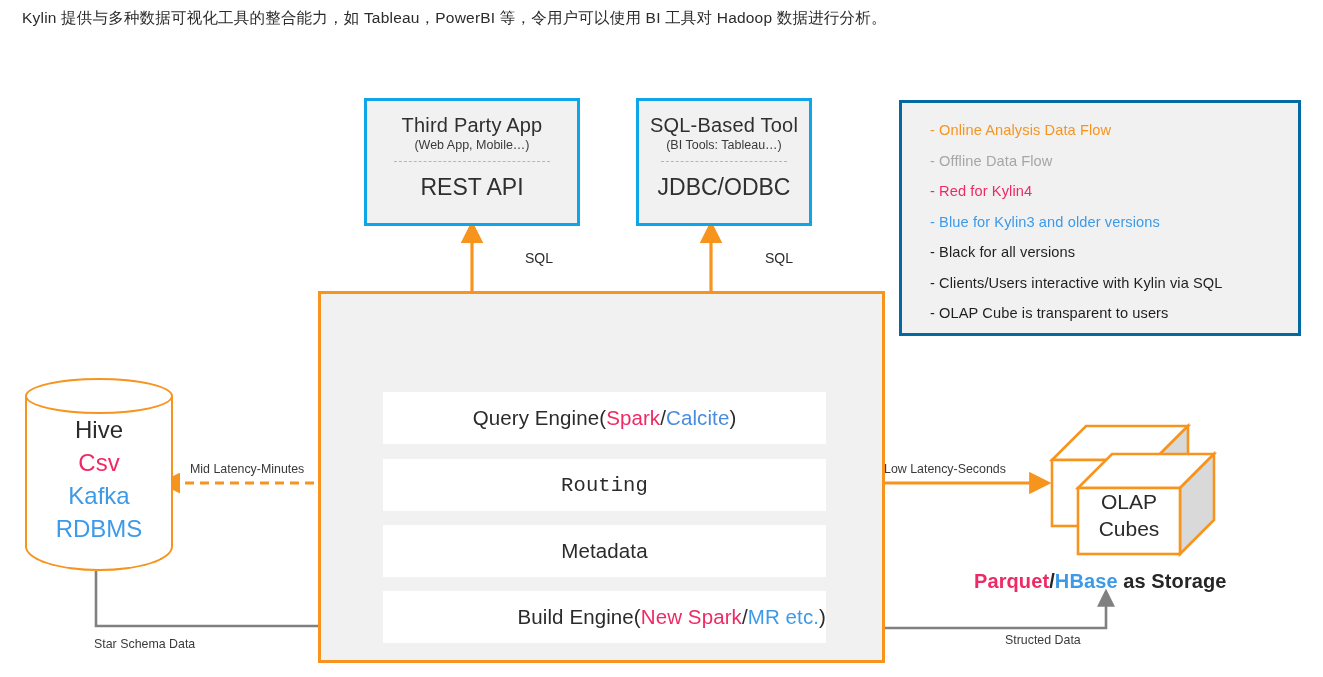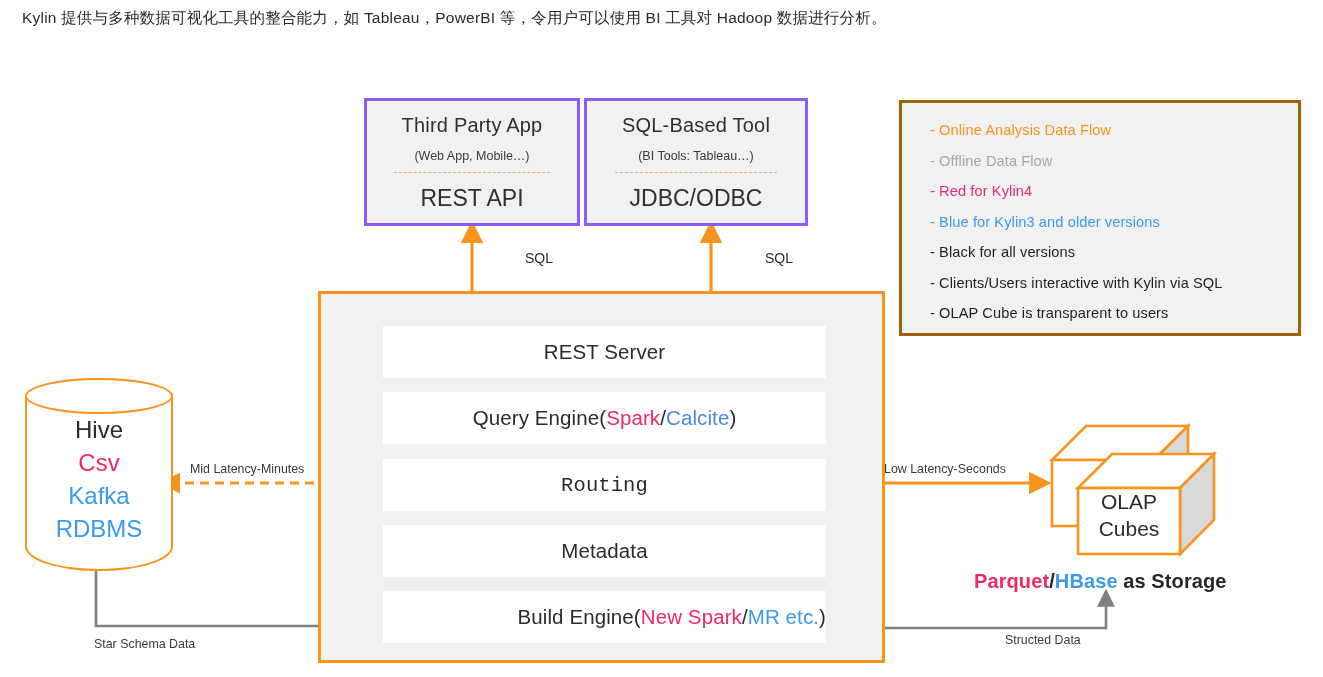--- a/index.html
+++ b/index.html
@@ -16,33 +16,33 @@
   .intro{
     position:absolute;left:22px;top:8px;
     font-size:15.5px;color:#2b2b2b;letter-spacing:.2px;white-space:nowrap;
   }
 
   
   .abs{position:absolute;box-sizing:border-box;}
 
   
   .clientbox{
-    background:#f1f1f1;border:3px solid #8b5cf6;
+    background:#f1f1f1;border:3px solid #0ea5e9;
     display:flex;flex-direction:column;align-items:center;justify-content:flex-start;
   }
   .cb-title{font-size:20px;color:#2f2f2f;margin-top:13px;letter-spacing:.2px;}
-  .cb-sub{font-size:12.5px;color:#3a3a3a;margin-top:12px;}
+  .cb-sub{font-size:12.5px;color:#3a3a3a;margin-top:1px;}
   .cb-divider{
     width:74%;height:0;border-top:1.5px dashed #F0A868;margin-top:9px;
   }
   .cb-api{font-size:23px;color:#2f2f2f;margin-top:12px;}
 
   
   .legend{
-    background:#f1f1f1;border:3px solid #a16207;
+    background:#f1f1f1;border:3px solid #0369a1;
     padding:12px 0 10px 0;
   }
   .legend-row{
     display:flex;align-items:center;height:30.5px;padding-left:28px;
     font-size:14.6px;white-space:nowrap;
   }
   .legend-label{letter-spacing:.1px;}
   .lg-orange{color:#F7941E;}
   .lg-gray{color:#a6a6a6;}
   .lg-pink{color:#EE2A64;}
@@ -145,21 +145,21 @@
     </g>
   </svg>
 
   <div class="abs clientbox" style="left:364px;top:98px;width:216px;height:128px;">
     <div class="cb-title">Third Party App</div>
     <div class="cb-sub">(Web App, Mobile…)</div>
     <div class="cb-divider"></div>
     <div class="cb-api">REST API</div>
   </div>
 
-  <div class="abs clientbox" style="left:584px;top:98px;width:224px;height:128px;">
+  <div class="abs clientbox" style="left:636px;top:98px;width:176px;height:128px;">
     <div class="cb-title">SQL-Based Tool</div>
     <div class="cb-sub">(BI Tools: Tableau…)</div>
     <div class="cb-divider"></div>
     <div class="cb-api">JDBC/ODBC</div>
   </div>
 
   <div class="sql-label" style="left:483px;top:250px;">SQL</div>
   <div class="sql-label" style="left:723px;top:250px;">SQL</div>
 
   <div class="abs legend" style="left:899px;top:100px;width:402px;height:236px;">
@@ -181,23 +181,20 @@
     <div class="legend-row">
       <span class="legend-label lg-black">- Clients/Users interactive with Kylin via SQL</span>
     </div>
     <div class="legend-row">
       <span class="legend-label lg-black">- OLAP Cube is transparent to users</span>
     </div>
   </div>
 
   <div class="abs kylin-panel" style="left:318px;top:291px;width:567px;height:372px;">
 
-    <div class="layer" style="top:32px;">
-      <span>REST Server</span>
-    </div>
 
     <div class="layer" style="top:98px;">
       <span>Query Engine(</span>
         <span class="pink">Spark</span>
         <span>/</span>
         <span class="blue">Calcite</span>
         <span>)</span>
     </div>
 
     <div class="layer" style="top:165px;font-family:Liberation Mono, monospace;">

